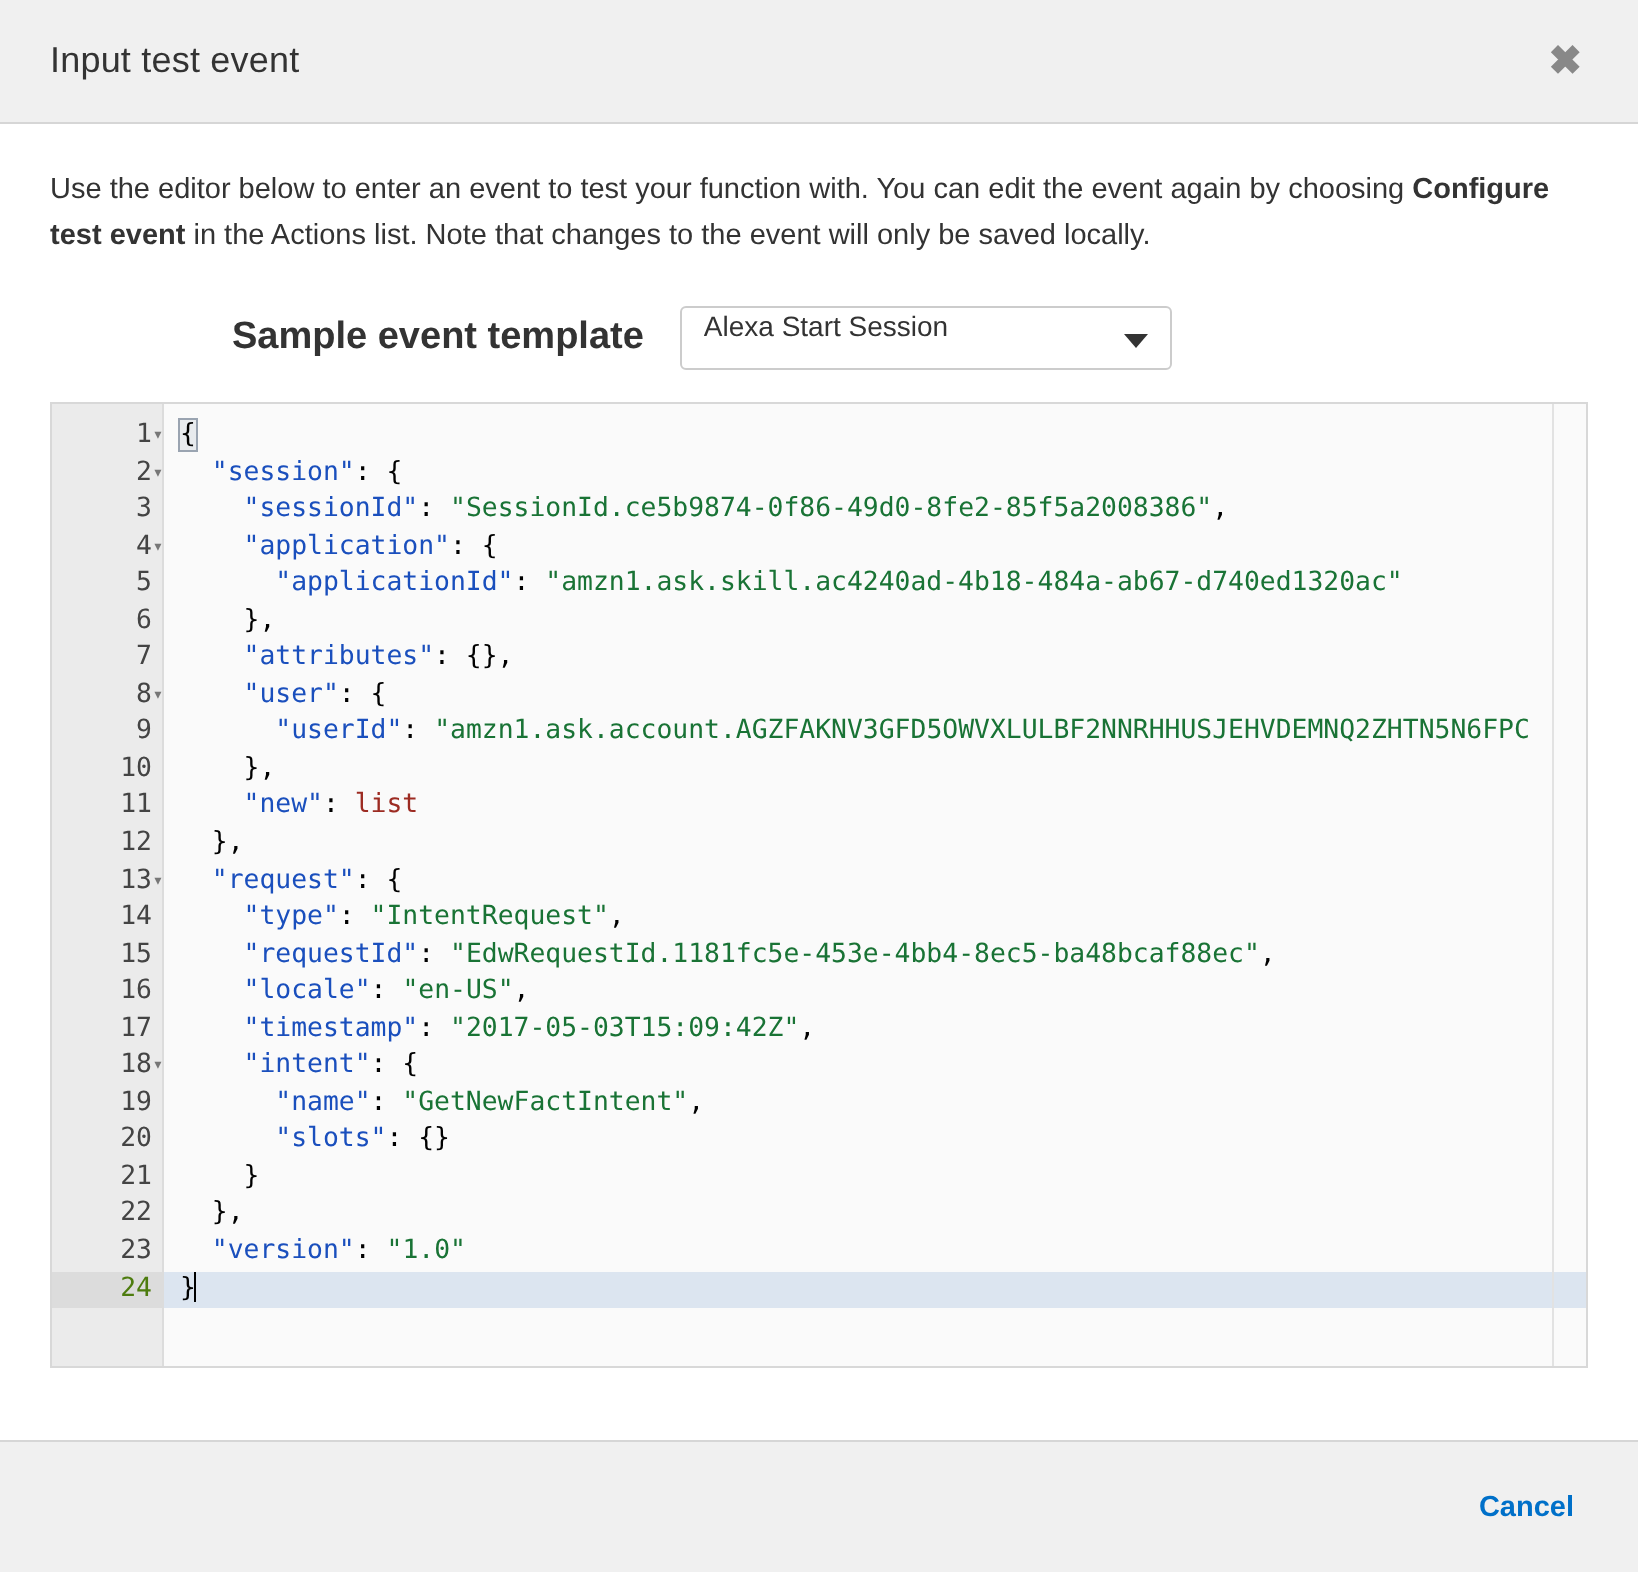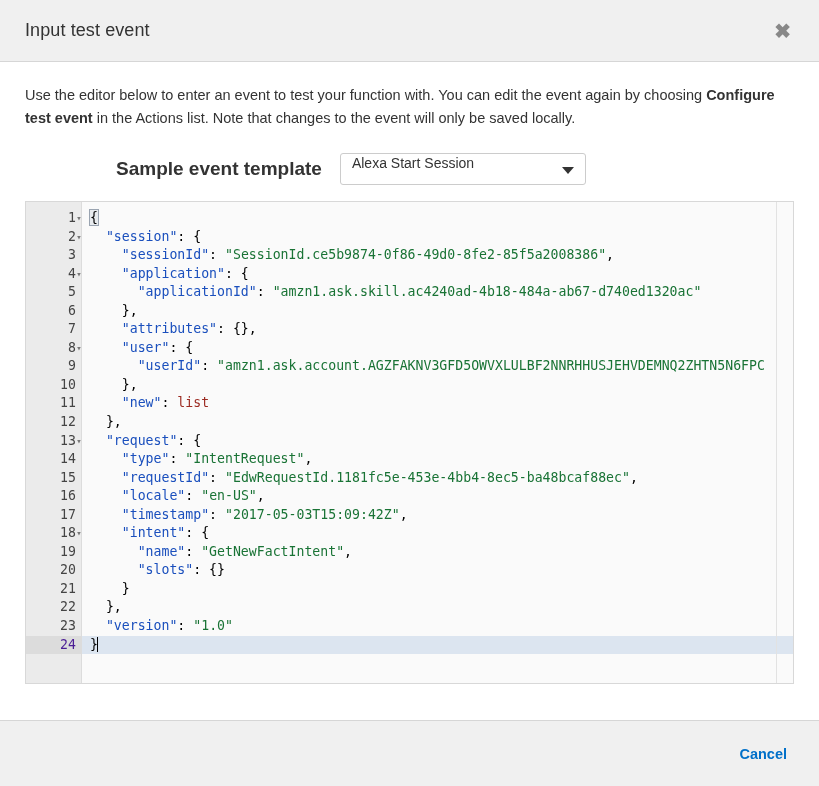--- a/index.html
+++ b/index.html
@@ -149,21 +149,21 @@
     line-height: 18.55px;
     text-align: right;
     padding-right: 5px;
     color: #444444;
     font-size: 13.2px;
     position: relative;
     box-sizing: border-box;
   }
   .gutter-line.active {
     background: #dcdcdc;
-    color: #4c1d95;
+    color: #4d7c0f;
   }
   .gutter-line .fold {
     position: absolute;
     right: -3px;
     top: 0;
     width: 10px;
     text-align: center;
     color: #777;
     font-size: 9px;
     line-height: 18.55px;

